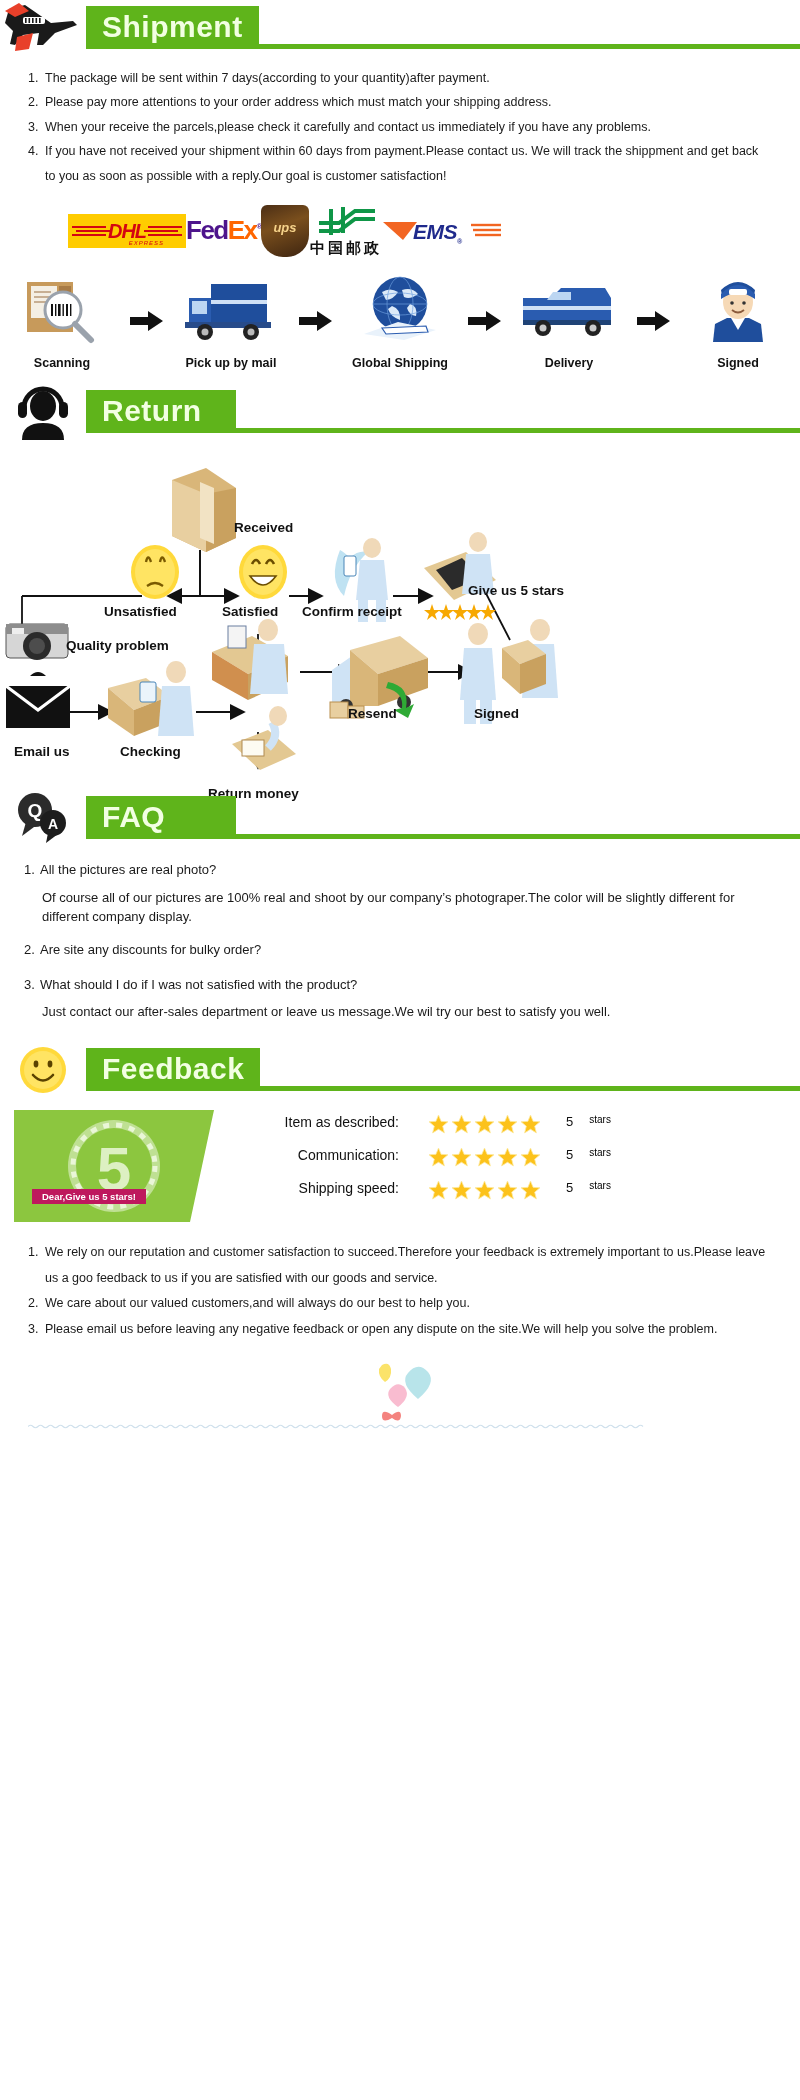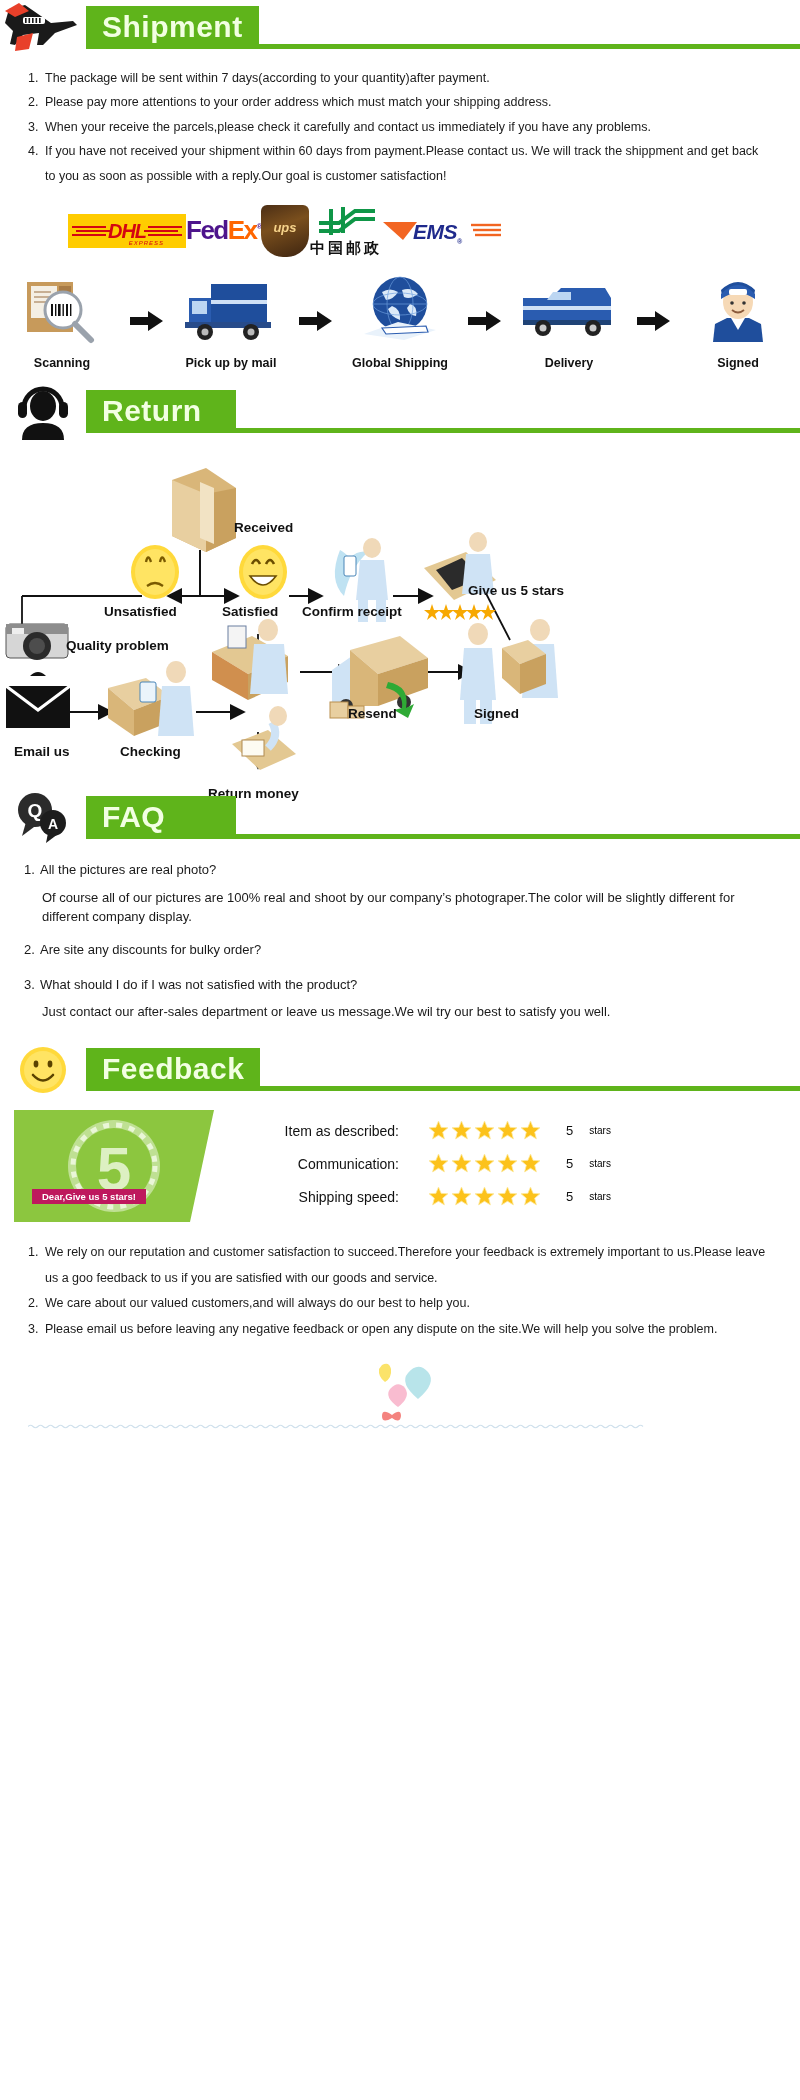--- a/index.html
+++ b/index.html
@@ -111,21 +111,21 @@
     clip-path: polygon(0 0, 100% 0, 88% 100%, 0 100%);
     display: flex; align-items: center; justify-content: center;
   }
   .badge5 .gear { position: absolute; left: 30px; top: 4px; }
   .badge5 .ribbon {
     position: absolute; left: 18px; bottom: 18px;
     background: #be185d; color: #fff; font-size: 9.5px; font-weight: bold;
     padding: 2px 10px; white-space: nowrap;
   }
   .ratings { margin-left: 20px; padding-top: 4px; }
-  .rrow { display: flex; align-items: center; height: 33px; }
+  .rrow { display: flex; height: 33px; }
   .rrow .rlabel { width: 165px; text-align: right; font-size: 14px; color: #111; }
   .rrow .rstars { width: 135px; display: flex; justify-content: center; gap: 2px; margin-left: 18px; }
   .rrow .rnum { font-size: 13px; margin-left: 14px; color: #111; }
   .rrow .runit { font-size: 10px; margin-left: 16px; color: #000000; }
 
   
   .footer-deco { position: relative; height: 100px; }
   .footer-deco .wave {
     position: absolute; left: 28px; right: 28px; bottom: 14px; height: 5px;
   }

